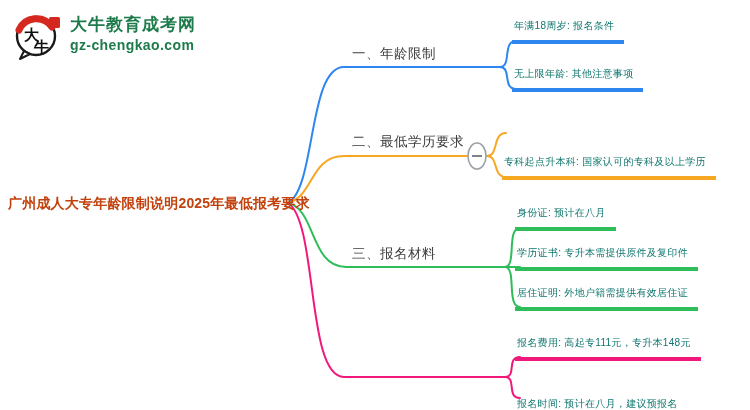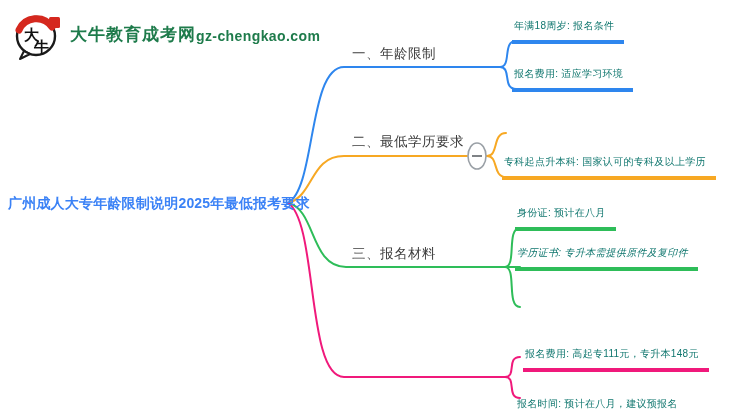--- a/index.html
+++ b/index.html
@@ -7,28 +7,28 @@
     width:750px;height:410px;position:relative;overflow:hidden;
     background:#ffffff;
     font-family:"Liberation Sans", sans-serif;
   }
   .stage{position:absolute;inset:0;width:750px;height:410px;}
   svg.links{position:absolute;left:0;top:0;pointer-events:none;}
   svg.links .clickable{pointer-events:auto;cursor:pointer;}
 
   
   .logo{position:absolute;left:12px;top:8px;display:flex;align-items:center;gap:8px;}
-  .logo-text{display:flex;flex-direction:row;line-height:1.1;}
+  .logo-text{display:flex;flex-direction:column;line-height:1.1;}
   .logo-title{font-size:17px;font-weight:bold;letter-spacing:1px;}
   .logo-sub{font-size:14px;font-weight:bold;margin-top:3px;letter-spacing:.4px;}
 
   
   .root-topic{
     position:absolute;left:8px;top:194px;width:278px;
-    font-size:14px;font-weight:600;color:#3b82f6;line-height:18px;
+    font-size:14px;font-weight:600;color:#c2410c;line-height:18px;
     letter-spacing:.2px;white-space:nowrap;
   }
 
   
   .branch-label{
     position:absolute;font-size:13.5px;color:#3b3b3b;line-height:20px;
     white-space:nowrap;letter-spacing:.5px;
   }
   
   .child-node{
@@ -90,23 +90,24 @@
     </div>
   </div>
 
   <div class="root-topic">广州成人大专年龄限制说明2025年最低报考要求</div>
 
   <div class="branch-label" style="left:352px;top:44px;text-align:center;">一、年龄限制</div>
   <div class="branch-label" style="left:352px;top:244px;">三、报名材料</div>
   <div class="branch-label" style="left:352px;top:132px;">二、最低学历要求</div>
 
   <div class="child-node" style="left: 512px; top: 16px; border-color: rgb(46, 134, 238);">年满18周岁: 报名条件</div>
-  <div class="child-node" style="left: 512px; top: 64px; border-color: rgb(46, 134, 238);">报名费用: 适应学习环境</div>
+  <div class="child-node" style="left: 512px; top: 64px; border-color: rgb(46, 134, 238);">无上限年龄: 其他注意事项</div>
 
   <div class="child-node" style="left: 502px; top: 152px; border-color: rgb(247, 168, 35);">专科起点升本科: 国家认可的专科及以上学历</div>
 
   <div class="child-node" style="left: 515px; top: 203px; border-color: rgb(46, 189, 89);">身份证: 预计在八月</div>
-  <div class="child-node" style="left: 515px; top: 243px; border-color: rgb(46, 189, 89); font-style: italic;">学历证书: 专升本需提供原件及复印件</div>
+  <div class="child-node" style="left: 515px; top: 243px; border-color: rgb(46, 189, 89);">学历证书: 专升本需提供原件及复印件</div>
+  <div class="child-node" style="left: 515px; top: 283px; border-color: rgb(46, 189, 89);">居住证明: 外地户籍需提供有效居住证</div>
 
-  <div class="child-node" style="left: 515px; top: 344px; border-color: rgb(240, 25, 123); margin-left: 8px;">报名费用: 高起专111元，专升本148元</div>
+  <div class="child-node" style="left: 515px; top: 333px; border-color: rgb(240, 25, 123);">报名费用: 高起专111元，专升本148元</div>
   <div class="child-node" style="left: 515px; top: 374px; border-color: rgb(240, 25, 123); margin-top: 20px;">报名时间: 预计在八月，建议预报名</div>
 
 </div>
 
 </body></html>

